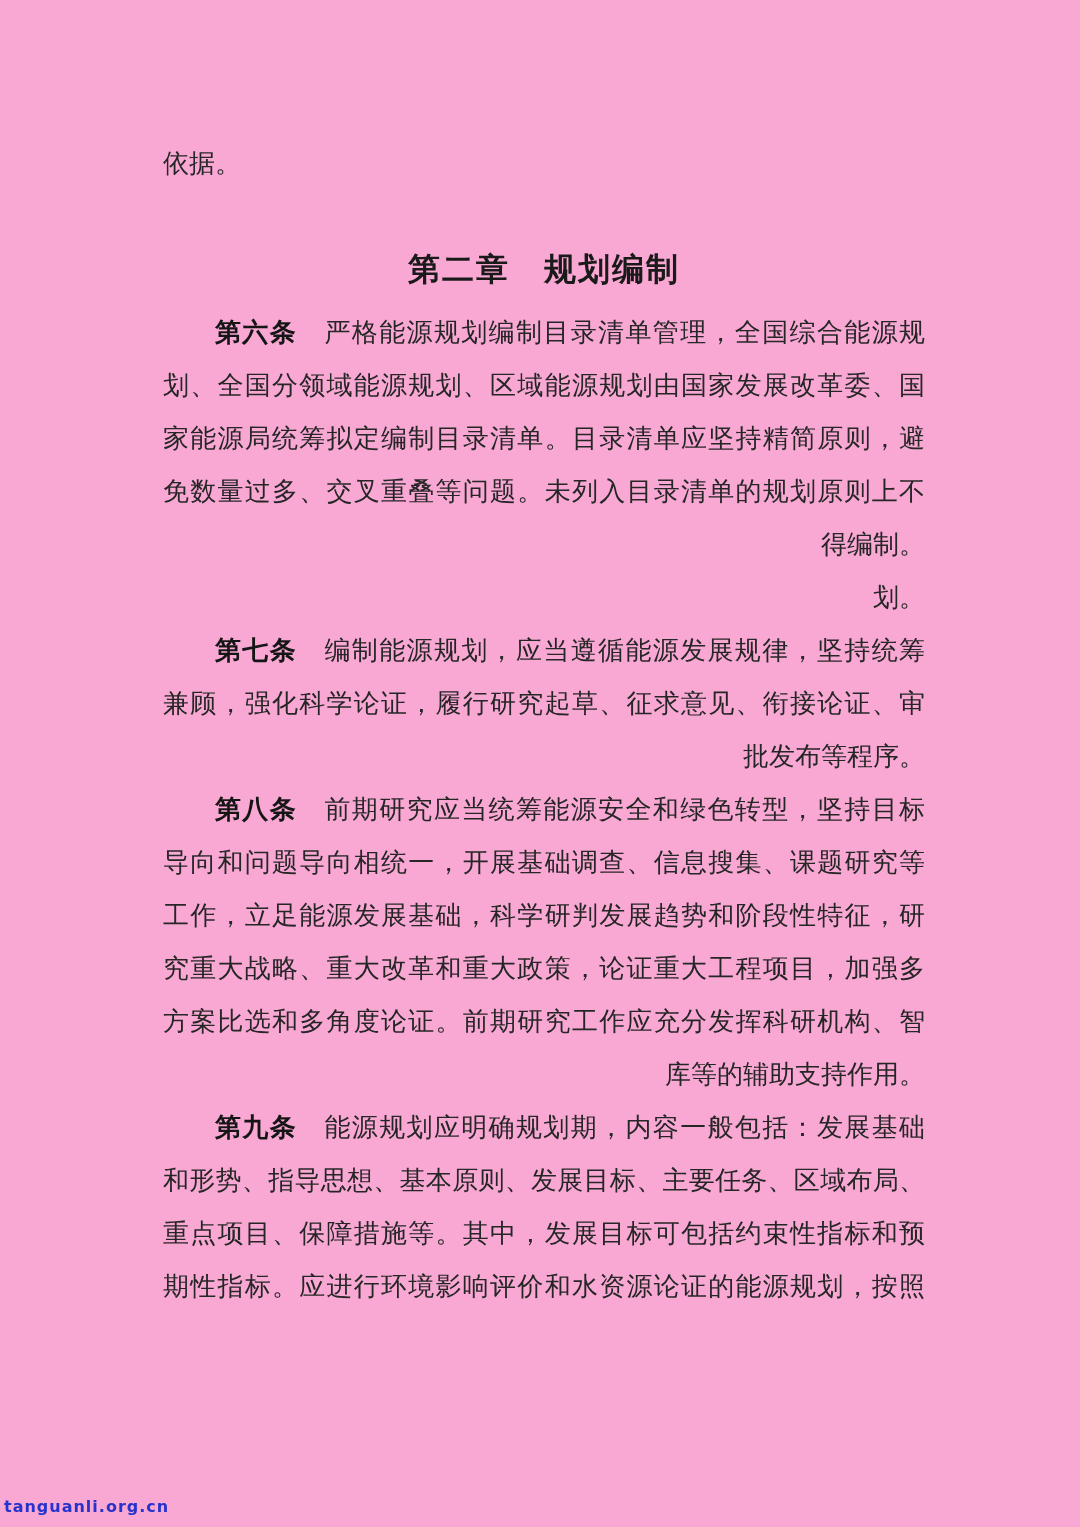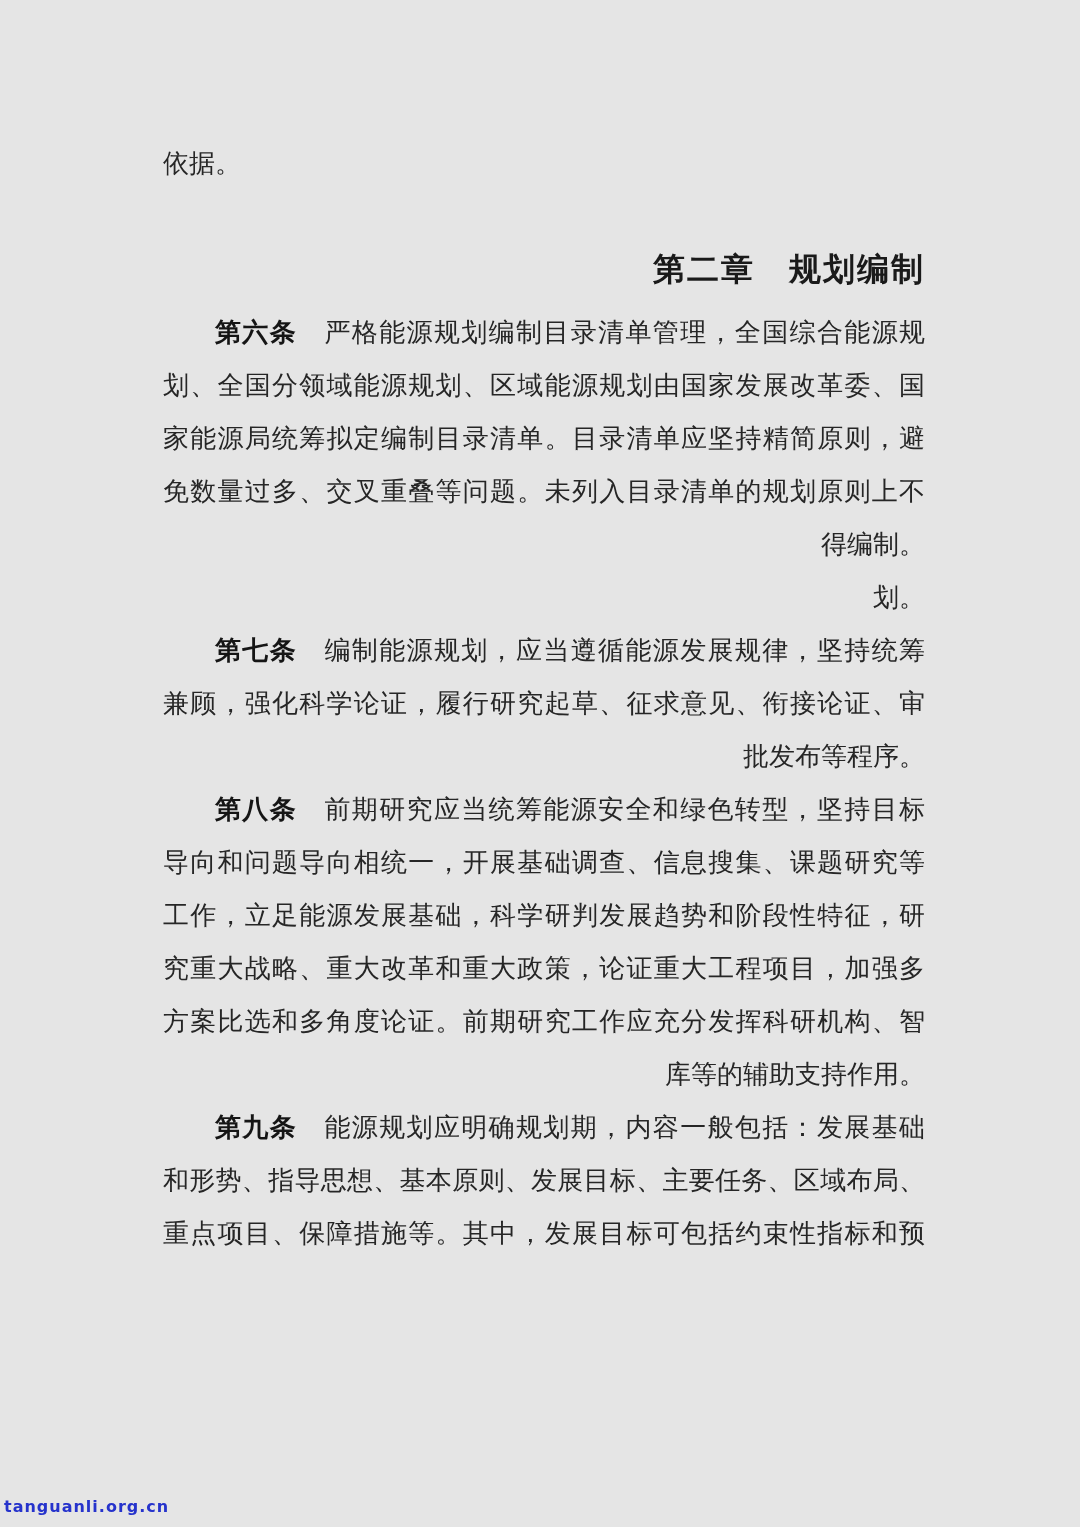--- a/index.html
+++ b/index.html
@@ -1,40 +1,40 @@
 <!DOCTYPE html>
 <html><head>
 <meta charset="utf-8">
 <style>
   html, body { margin: 0; padding: 0; background: #ffffff; }
   .page {
     position: relative;
     width: 1080px;
     height: 1527px;
-    background: #e5e5e5;
+    background: #f9a8d4;
     overflow: hidden;
     font-family: "Liberation Serif", "DejaVu Serif", serif;
     color: #262626;
   }
   .intro-line {
     position: absolute;
     left: 163px;
     top: 137px;
     width: 762px;
     font-size: 26px;
     line-height: 53px;
     white-space: pre-wrap;
   }
   .chapter-heading {
     position: absolute;
     left: 163px;
     top: 243px;
     width: 762px;
     margin: 0;
-    text-align: right;
+    text-align: center;
     font-family: "Liberation Sans", "DejaVu Sans", sans-serif;
     font-weight: bold;
     font-size: 32px;
     line-height: 53px;
     color: #1a1a1a;
     letter-spacing: 2px;
   }
   .body-lines {
     position: absolute;
     left: 163px;
@@ -91,16 +91,17 @@
       <div class="bline">批发布等程序。</div>
       <div class="bline full indent"><span class="lead">第八条</span>　前期研究应当统筹能源安全和绿色转型，坚持目标</div>
       <div class="bline full">导向和问题导向相统一，开展基础调查、信息搜集、课题研究等</div>
       <div class="bline full">工作，立足能源发展基础，科学研判发展趋势和阶段性特征，研</div>
       <div class="bline full">究重大战略、重大改革和重大政策，论证重大工程项目，加强多</div>
       <div class="bline full">方案比选和多角度论证。前期研究工作应充分发挥科研机构、智</div>
       <div class="bline">库等的辅助支持作用。</div>
       <div class="bline full indent"><span class="lead">第九条</span>　能源规划应明确规划期，内容一般包括：发展基础</div>
       <div class="bline full">和形势、指导思想、基本原则、发展目标、主要任务、区域布局、</div>
       <div class="bline full">重点项目、保障措施等。其中，发展目标可包括约束性指标和预</div>
+      <div class="bline full">期性指标。应进行环境影响评价和水资源论证的能源规划，按照</div>
     </div>
 
   <div class="watermark" style="color: rgb(38, 51, 204);">tanguanli.org.cn</div>
 </div>
 
 </body></html>

